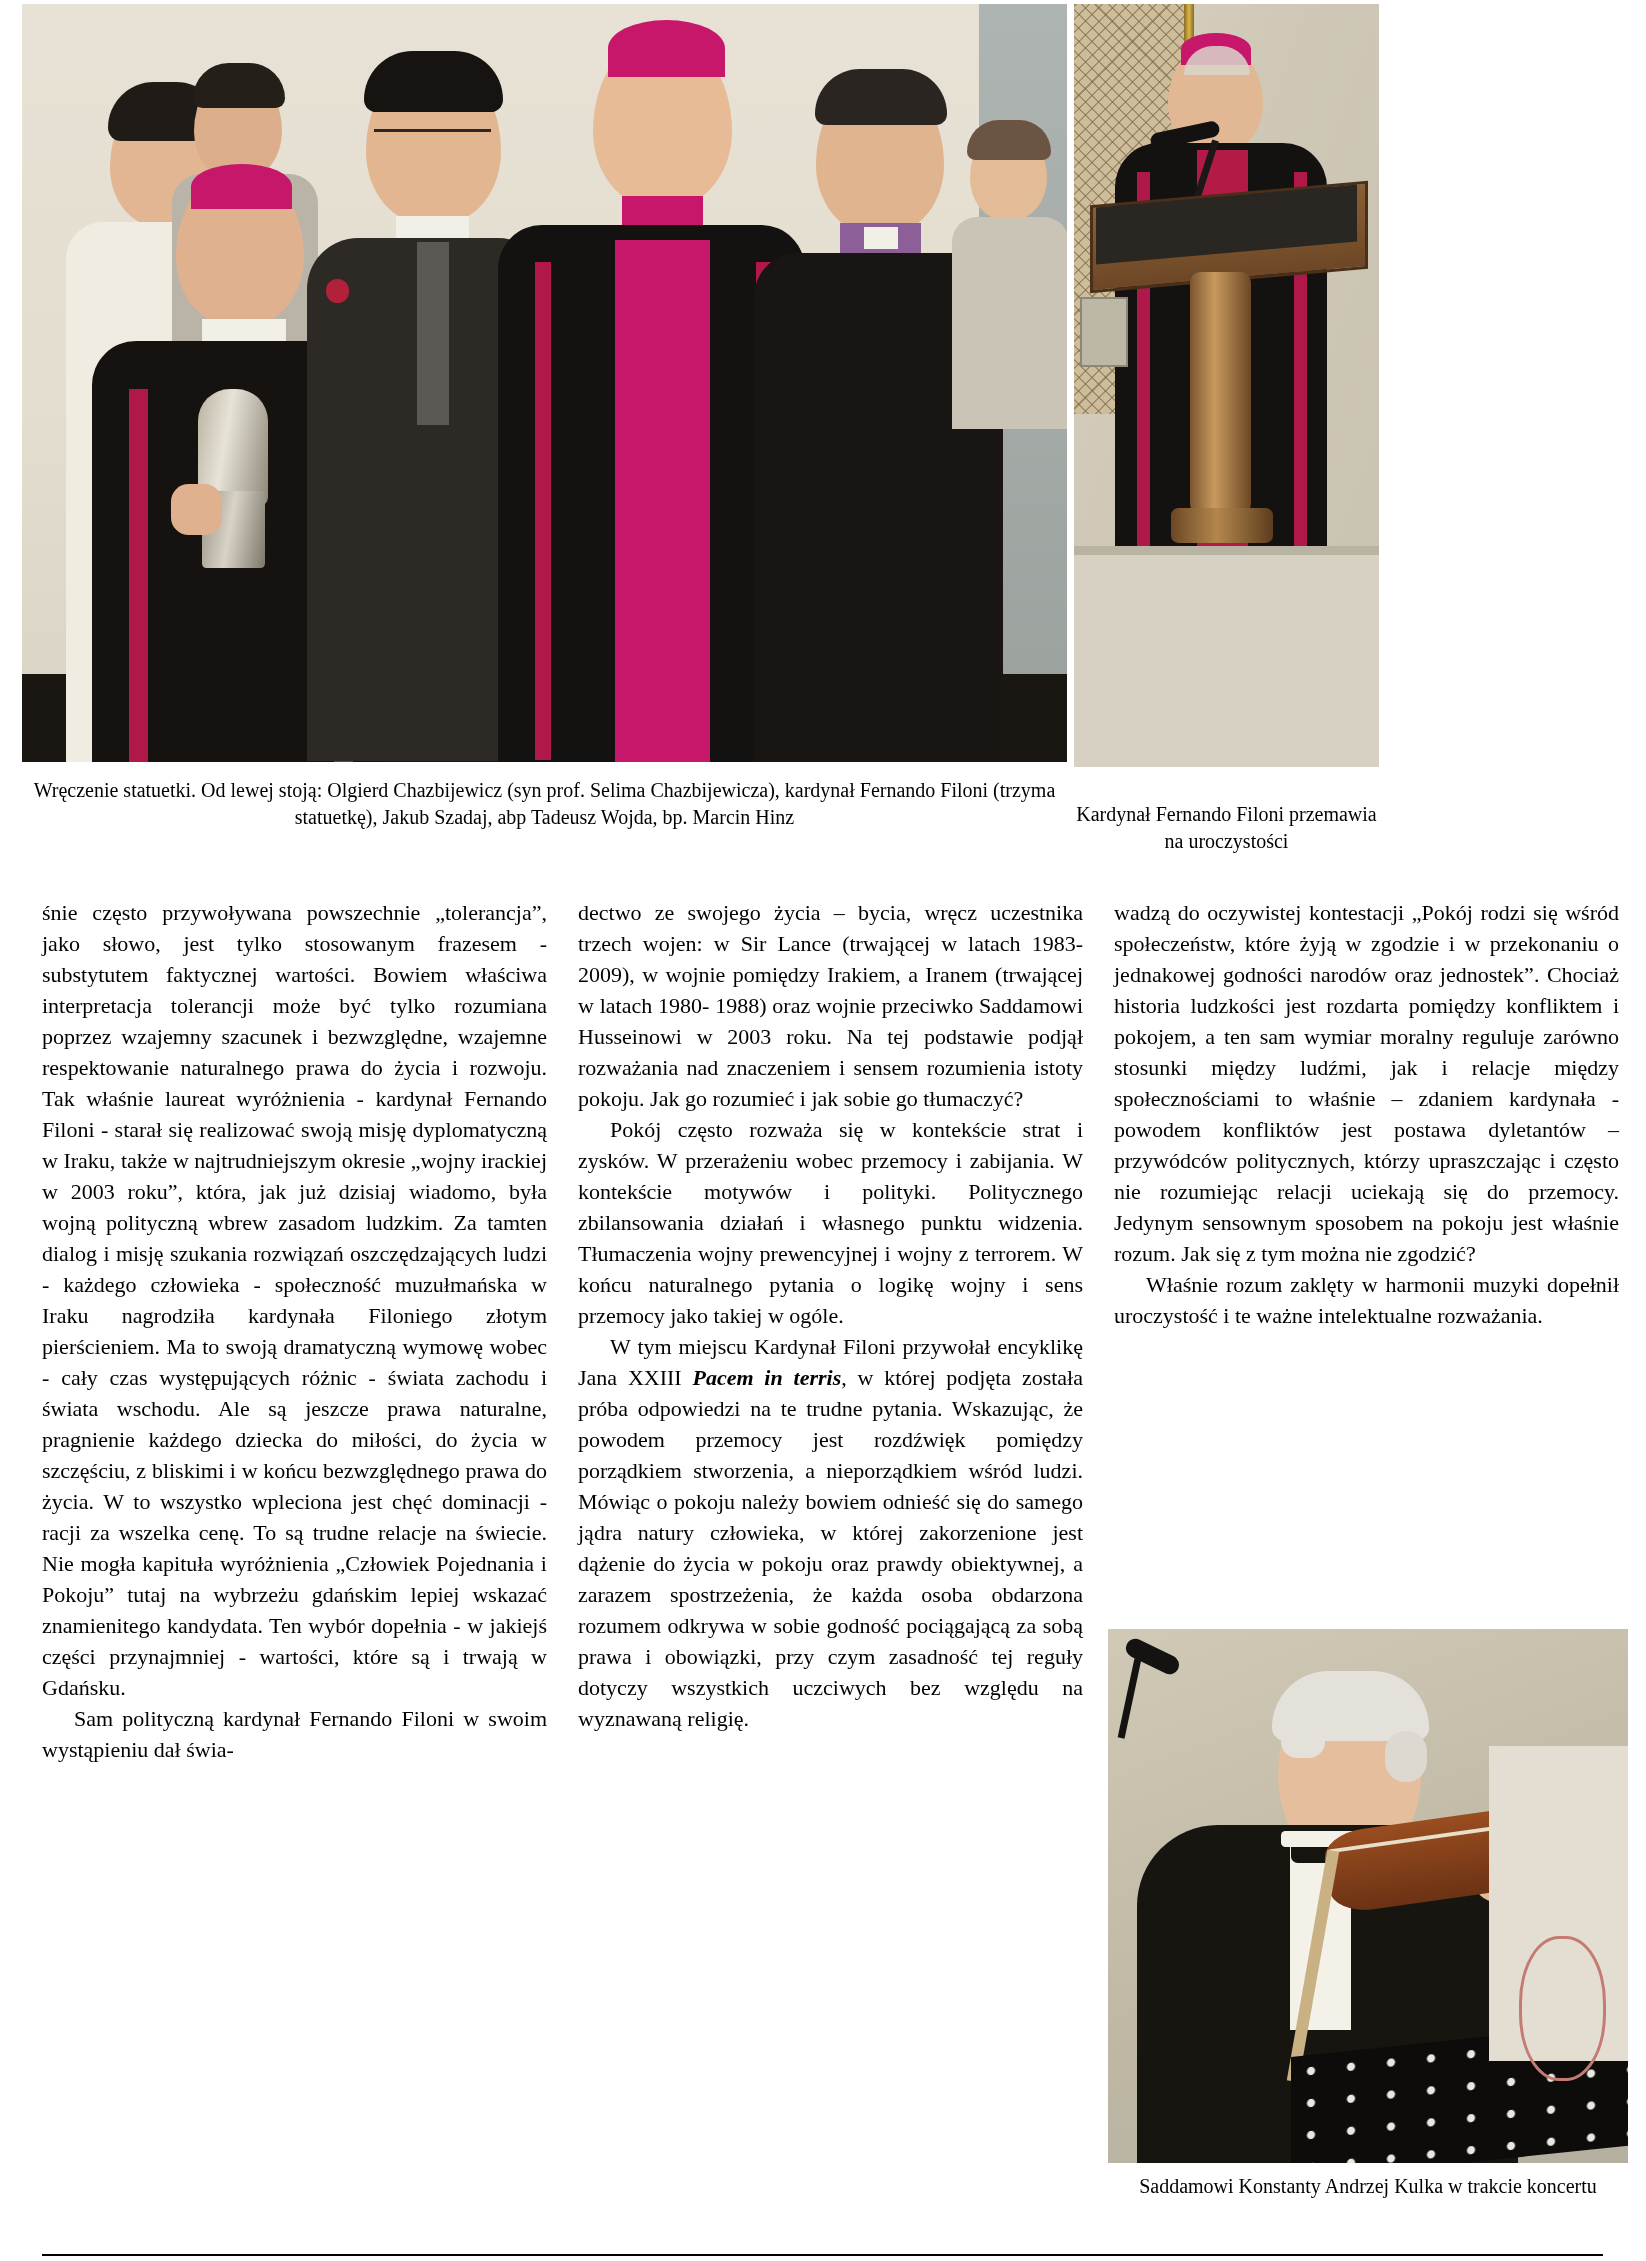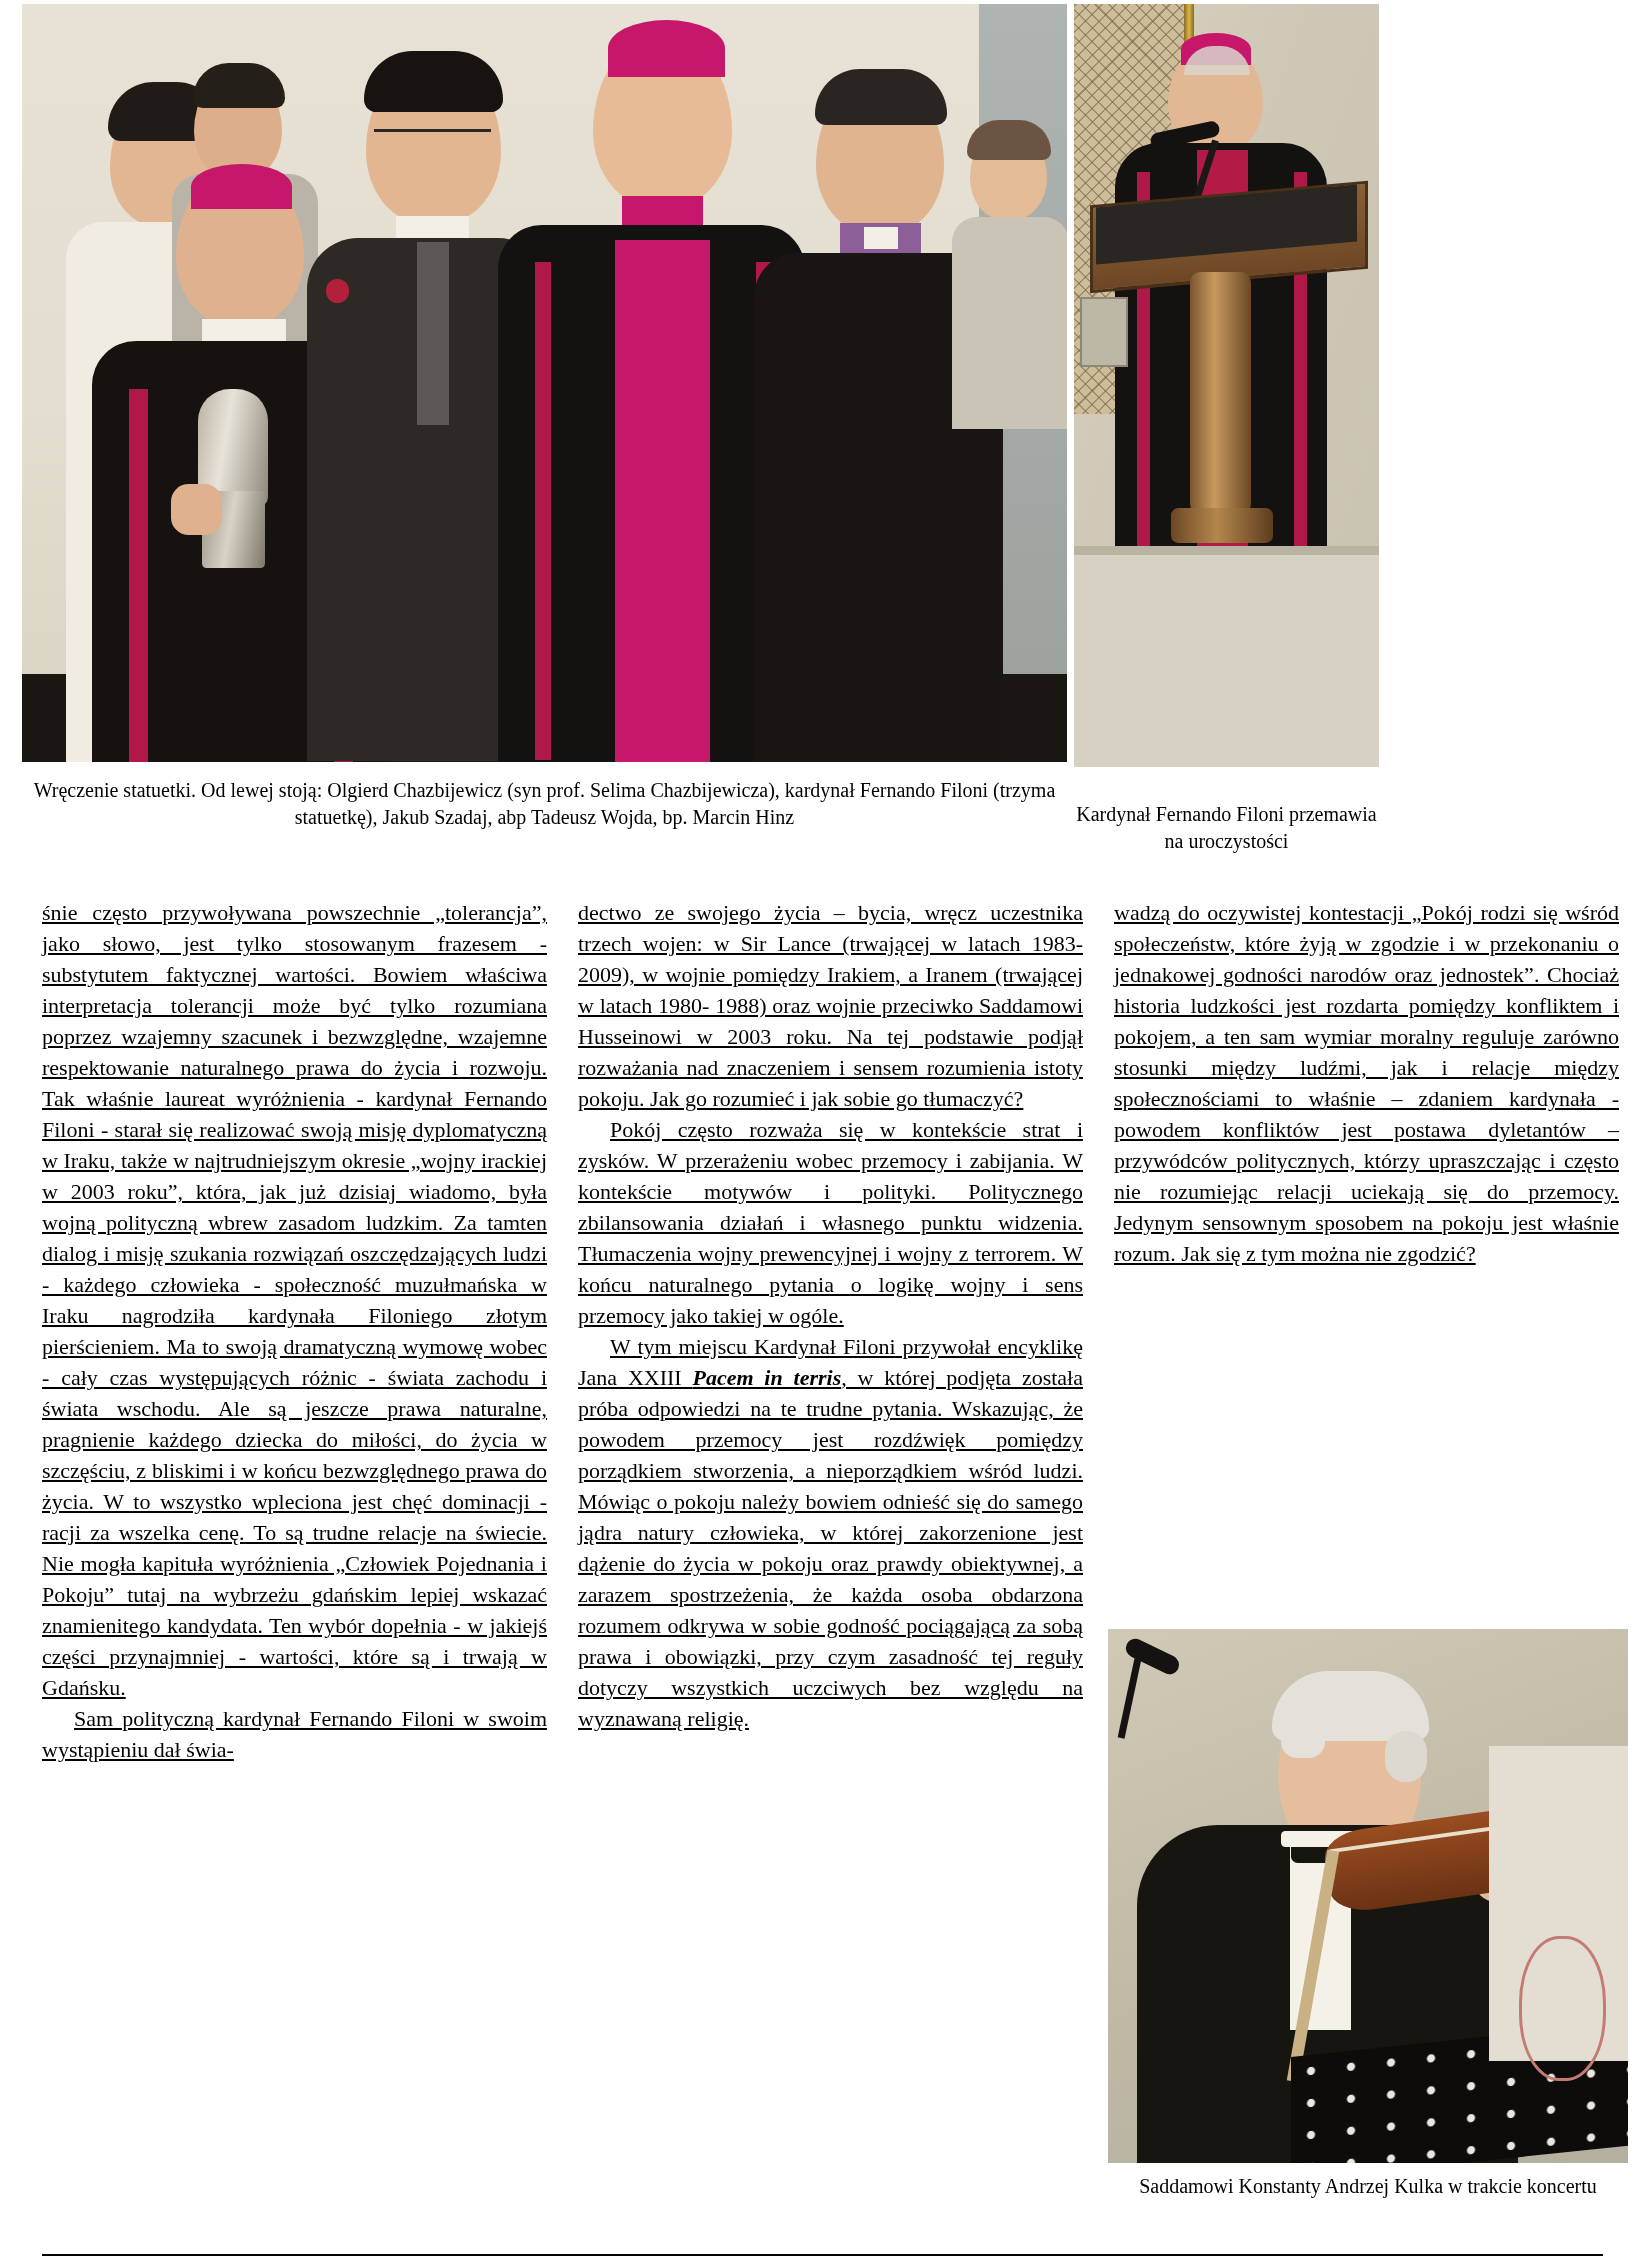--- a/index.html
+++ b/index.html
@@ -112,21 +112,20 @@
   
   .col {
     position: absolute;
     top: 897px;
     width: 505px;
     font-size: 22px;
     line-height: 31px;
     text-align: justify;
     text-justify: inter-word;
     hyphens: manual;
-    text-decoration: underline;
   }
   .col p { margin: 0; text-indent: 32px; }
   .col p.first { text-indent: 0; }
   #col-1 { left: 42px; height: 1318px; }
   #col-2 { left: 578px; height: 1318px; }
   #col-3 { left: 1114px; height: 644px; }
 
   .rule {
     position: absolute;
     left: 42px;
@@ -281,17 +280,18 @@
   </div>
 
   <div class="col" id="col-2">
     <p class="first">dectwo ze swojego życia – bycia, wręcz uczestnika trzech wojen: w Sir Lance (trwającej w latach 1983-2009), w wojnie pomiędzy Irakiem, a Iranem (trwającej w latach 1980- 1988) oraz wojnie przeciwko Saddamowi Husseinowi w 2003 roku. Na tej podstawie podjął rozważania nad znaczeniem i sensem rozumienia istoty pokoju. Jak go rozumieć i jak sobie go tłumaczyć?</p>
     <p>Pokój często rozważa się w kontekście strat i zysków. W przerażeniu wobec przemocy i zabijania. W kontekście motywów i polityki. Politycznego zbilansowania działań i własnego punktu widzenia. Tłumaczenia wojny prewencyjnej i wojny z terrorem. W końcu naturalnego pytania o logikę wojny i sens przemocy jako takiej w ogóle.</p>
     <p>W tym miejscu Kardynał Filoni przywołał encyklikę Jana XXIII <em class="enc">Pacem in terris</em>, w której podjęta została próba odpowiedzi na te trudne pytania. Wskazując, że powodem przemocy jest rozdźwięk pomiędzy porządkiem stworzenia, a nieporządkiem wśród ludzi. Mówiąc o pokoju należy bowiem odnieść się do samego jądra natury człowieka, w której zakorzenione jest dążenie do życia w pokoju oraz prawdy obiektywnej, a zarazem spostrzeżenia, że każda osoba obdarzona rozumem odkrywa w sobie godność pociągającą za sobą prawa i obowiązki, przy czym zasadność tej reguły dotyczy wszystkich uczciwych bez względu na wyznawaną religię.</p>
   </div>
 
   <div class="col" id="col-3">
     <p class="first">wadzą do oczywistej kontestacji „Pokój rodzi się wśród społeczeństw, które żyją w zgodzie i w przekonaniu o jednakowej godności narodów oraz jednostek”. Chociaż historia ludzkości jest rozdarta pomiędzy konfliktem i pokojem, a ten sam wymiar moralny reguluje zarówno stosunki między ludźmi, jak i relacje między społecznościami to właśnie – zdaniem kardynała - powodem konfliktów jest postawa dyletantów – przywódców politycznych, którzy upraszczając i często nie rozumiejąc relacji uciekają się do przemocy. Jedynym sensownym sposobem na pokoju jest właśnie rozum. Jak się z tym można nie zgodzić?</p>
+    <p>Właśnie rozum zaklęty w harmonii muzyki dopełnił uroczystość i te ważne intelektualne rozważania.</p>
   </div>
 
   <div class="rule"></div>
 </div>
 
 
 </body></html>

